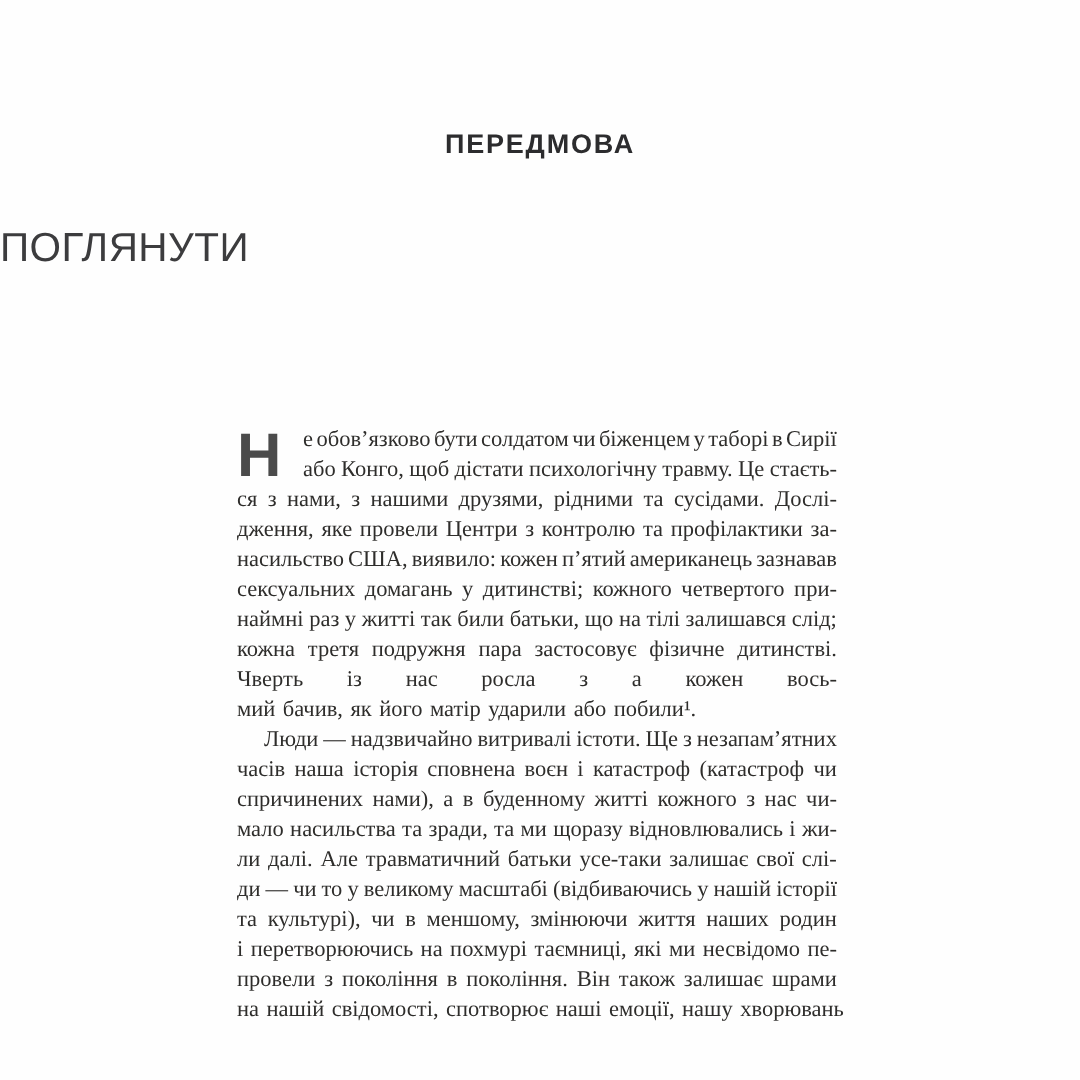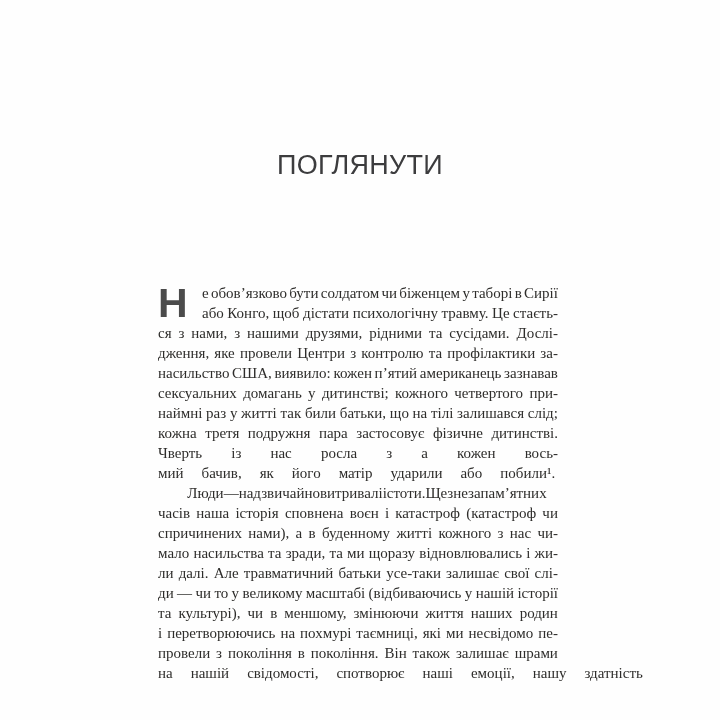--- a/index.html
+++ b/index.html
@@ -28,21 +28,20 @@
     line-height: 20px;
     letter-spacing: 1.2px;
     color: #2c2c2e;
   }
   
   .title {
     position: absolute;
     top: 150px;
     left: 0;
     right: 0;
-    text-align: center;
     font-family: "Liberation Sans", sans-serif;
     font-weight: 400;
     font-size: 27px;
     line-height: 30px;
     letter-spacing: 0.3px;
     color: #3c3c3e;
   }
   
   .body {
     position: absolute;
@@ -69,33 +68,34 @@
     display: flex;
     justify-content: space-between;
     height: 20px;
     align-items: baseline;
     overflow: visible;
   }
   .line > span { flex: 0 0 auto; white-space: pre; }
   
   .line.last {
     justify-content: flex-start;
-    gap: 18px;
+    gap: 5px;
   }
   
   .para1 .line:nth-child(1),
   .para1 .line:nth-child(2) { padding-left: 44px; }
   
-  .para2 .line:nth-child(1) { padding-left: 18px; justify-content: center; }
+  .para2 .line:nth-child(1) { padding-left: 18px; }
 </style>
 </head>
 <body>
 
 <div class="page">
 
+  <div class="kicker">ПЕРЕДМОВА</div>
 
   <div class="title">
     <div>ПОГЛЯНУТИ</div>
   </div>
 
   <div class="body">
     <span class="dropcap">Н</span>
     <div class="para para1">
         <div class="line">
           <span>е</span>
@@ -308,18 +308,18 @@
           <span>шрами</span>
         </div>
         <div class="line last">
           <span>на</span>
           <span>нашій</span>
           <span>свідомості,</span>
           <span>спотворює</span>
           <span>наші</span>
           <span>емоції,</span>
           <span>нашу</span>
-          <span>здатність</span>
+          <span>хворювань</span>
         </div>
       </div>
   </div>
 
 </div>
 
 </body></html>

